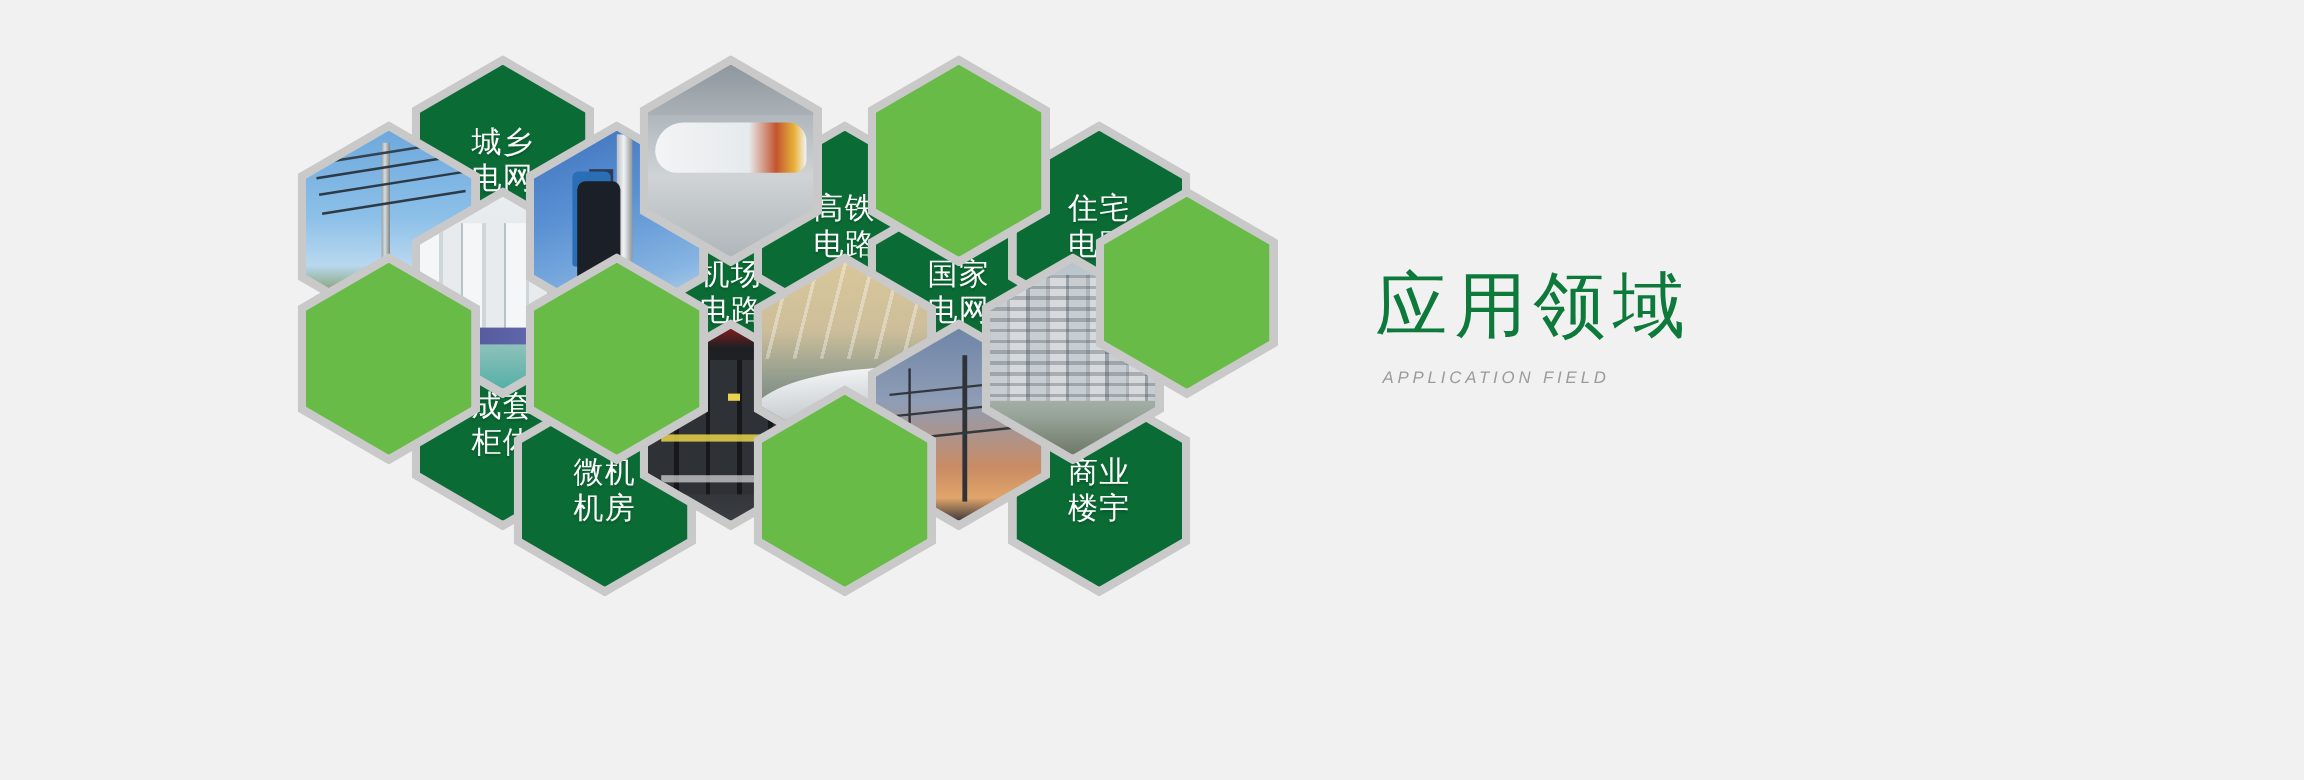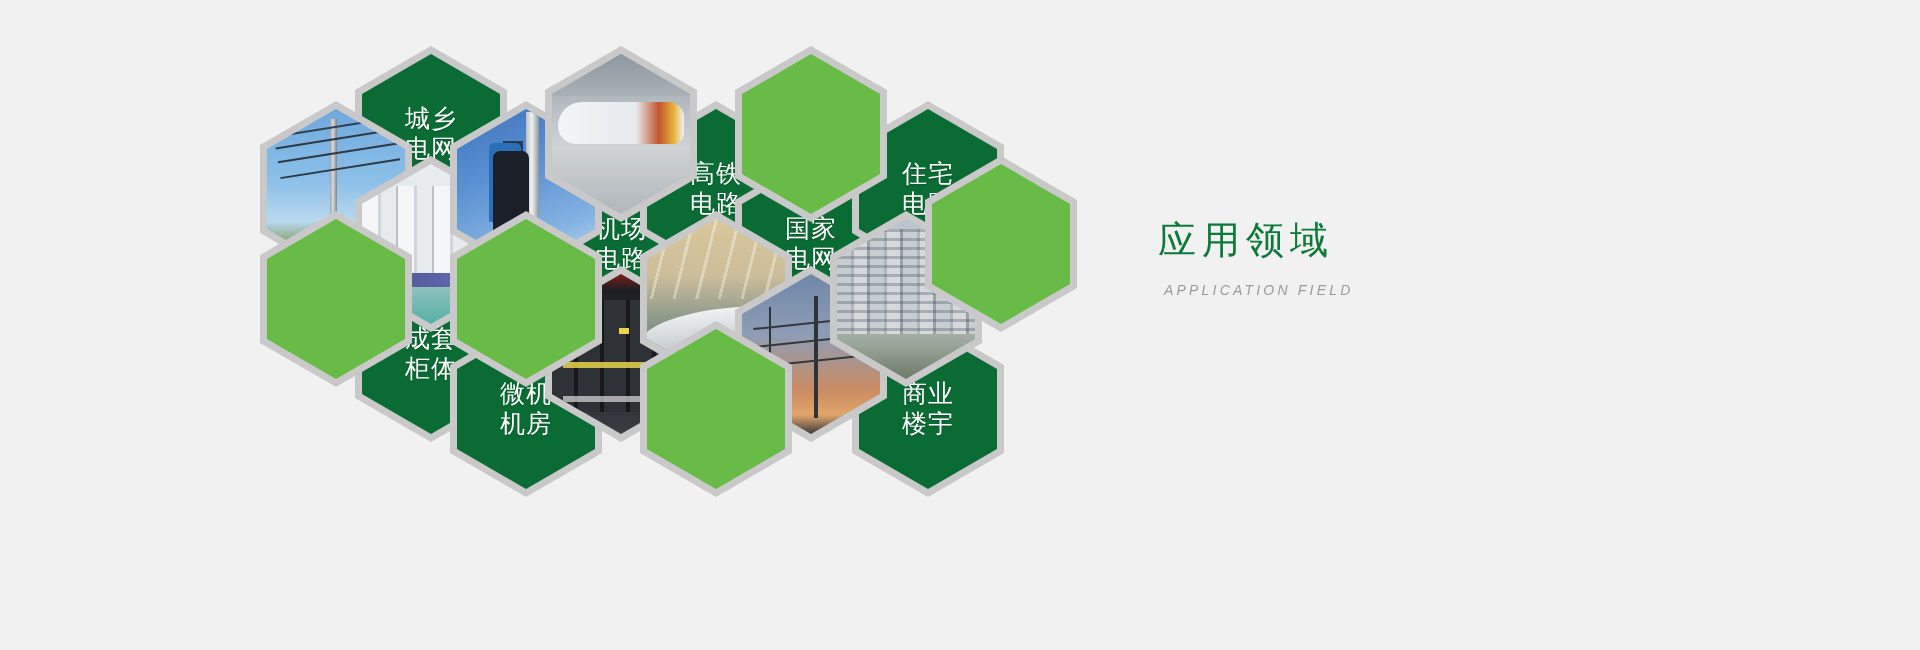--- a/index.html
+++ b/index.html
@@ -7,21 +7,20 @@
     width:1920px;height:650px;
     background:#f1f1f1;
     font-family:"Liberation Sans","DejaVu Sans",sans-serif;
     overflow:hidden;
     position:relative;
   }
   
   #stage{
     position:absolute;inset:0;
     background:#f1f1f1;
-    margin-left:12px;
   }
 
   
   #honeycomb{
     position:absolute;
     left:248px; top:46px;
     width:830px; height:460px;
   }
   .hex{
     position:absolute;
@@ -122,24 +121,24 @@
 
   
   #title-block{
     position:absolute;
     left:1146px; top:222px;
     width:420px;
     text-align:left;
   }
   #main-title{
     color:#0d7a3c;
-    font-size:38px;
+    font-size:60px;
     letter-spacing:6px;
     line-height:1.1;
-    font-family:Liberation Mono, monospace;
+    font-family:Liberation Serif, serif;
     margin:0;
     font-weight:400;
   }
   #sub-title{
     color:#9b9b9b;
     font-size:14px;
     letter-spacing:3.2px;
     margin:18px 0 0 6px;
     font-family:"Liberation Sans",sans-serif;
     font-style:italic;
@@ -180,21 +179,21 @@
           <div class="hex-label">住宅
 电路</div>
         </div>
       </div>
       <div class="hex dark" style="--w: 152px; --h: 176px; left: 95px; top: 220px;">
         <div class="hex-inner">
           <div class="hex-label">成套
 柜体</div>
         </div>
       </div>
-      <div class="hex dark" style="--w: 152px; --h: 176px; left: 190px; top: 275px;">
+      <div class="hex dark" style="--w: 152px; --h: 176px; left: 180px; top: 275px;">
         <div class="hex-inner">
           <div class="hex-label">微机
 机房</div>
         </div>
       </div>
       <div class="hex dark" style="--w: 152px; --h: 176px; left: 592px; top: 275px;">
         <div class="hex-inner">
           <div class="hex-label">商业
 楼宇</div>
         </div>

